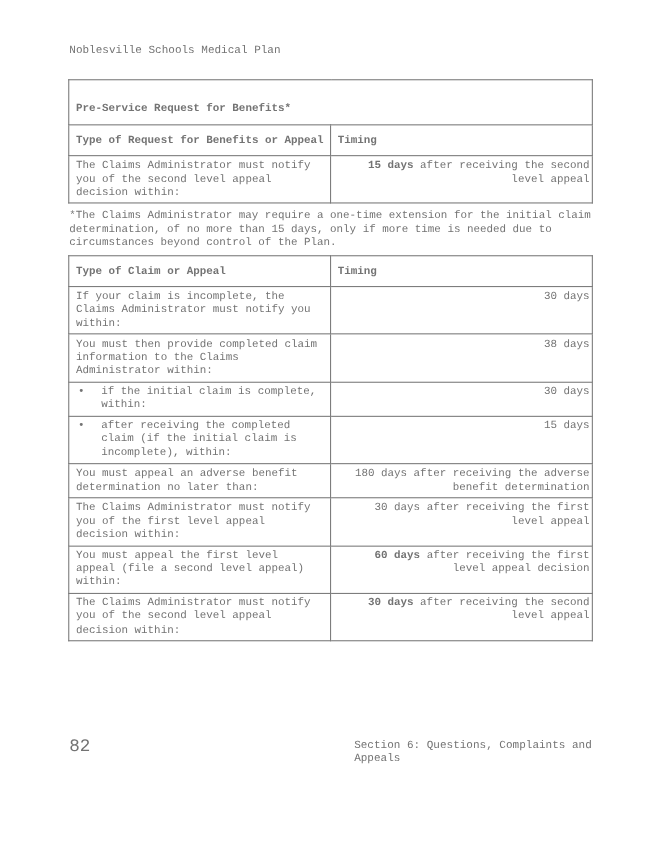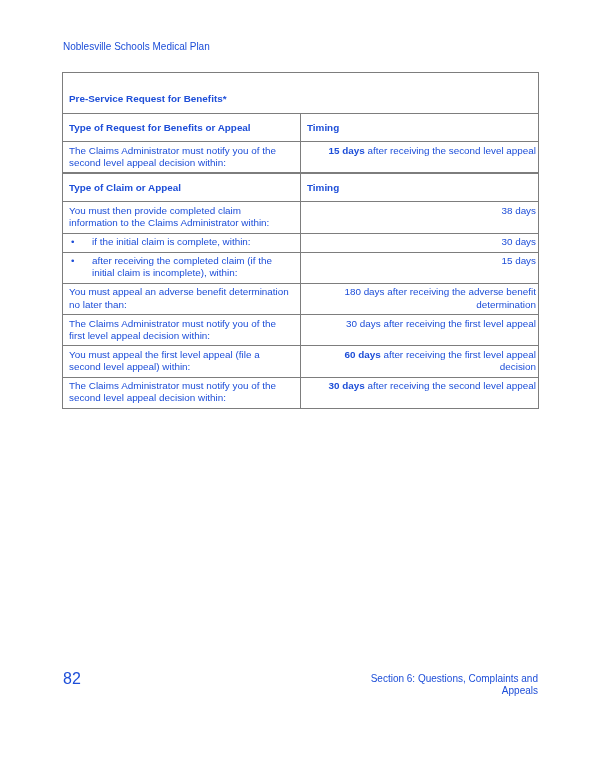--- a/index.html
+++ b/index.html
@@ -1,21 +1,21 @@
 <!DOCTYPE html>
 <html><head>
 <meta charset="utf-8">
 <style>
   html,body { margin:0; padding:0; background:#ffffff; }
   .page {
     position:relative;
     width:600px; height:776px;
     background:#ffffff;
-    font-family:Liberation Sans, sans-serif;
-    color:#1d4ed8;
+    font-family:Liberation Mono, monospace;
+    color:#737373;
     overflow:hidden;
   }
   .doc-header {
     position:absolute; left:63px; top:41px;
     font-size:10px; line-height:12px;
   }
   .main {
     position:absolute; left:62px; top:72px; width:476px;
   }
   table.doc-table {
@@ -59,21 +59,20 @@
     line-height:12.5px;
     width:475px;
   }
   .footer-page {
     position:absolute; left:63px; top:673px;
     font-size:16px; line-height:12.3px;
   }
   .footer-section {
     position:absolute; right:62px; top:673px;
     font-size:10px; line-height:12.3px;
-    text-align:right;
   }
 </style>
 </head>
 <body>
 
 <div class="page">
 
   <div class="doc-header">Noblesville Schools Medical Plan</div>
 
   <div class="main">
@@ -91,30 +90,35 @@
         <td class="col-header">Type of Request for Benefits or Appeal</td>
         <td class="col-header">Timing</td>
       </tr>
       <tr>
         <td class="label-cell">The Claims Administrator must notify you of the second level appeal decision within:</td>
         <td class="timing-cell"><span class="bold">15 days</span><span> after receiving the second level appeal</span></td>
       </tr>
     </tbody>
       </table>
 
+    <div class="footnote">*The Claims Administrator may require a one-time extension for the initial claim determination, of no more than 15 days, only if more time is needed due to circumstances beyond control of the Plan.</div>
 
     <table class="doc-table">
       <colgroup>
           <col>
           <col>
         </colgroup>
       <tbody>
       <tr>
         <td class="col-header">Type of Claim or Appeal</td>
         <td class="col-header">Timing</td>
+      </tr>
+      <tr>
+        <td class="label-cell">If your claim is incomplete, the Claims Administrator must notify you within:</td>
+        <td class="timing-cell"><span class="bold"></span><span>30 days</span></td>
       </tr>
       <tr>
         <td class="label-cell">You must then provide completed claim information to the Claims Administrator within:</td>
         <td class="timing-cell"><span class="bold"></span><span>38 days</span></td>
       </tr>
       <tr>
         <td class="bullet-cell">
           <span class="bullet-wrap">
                 <span class="bullet-marker">•</span>
                 <span class="bullet-text">if the initial claim is complete, within:</span>

